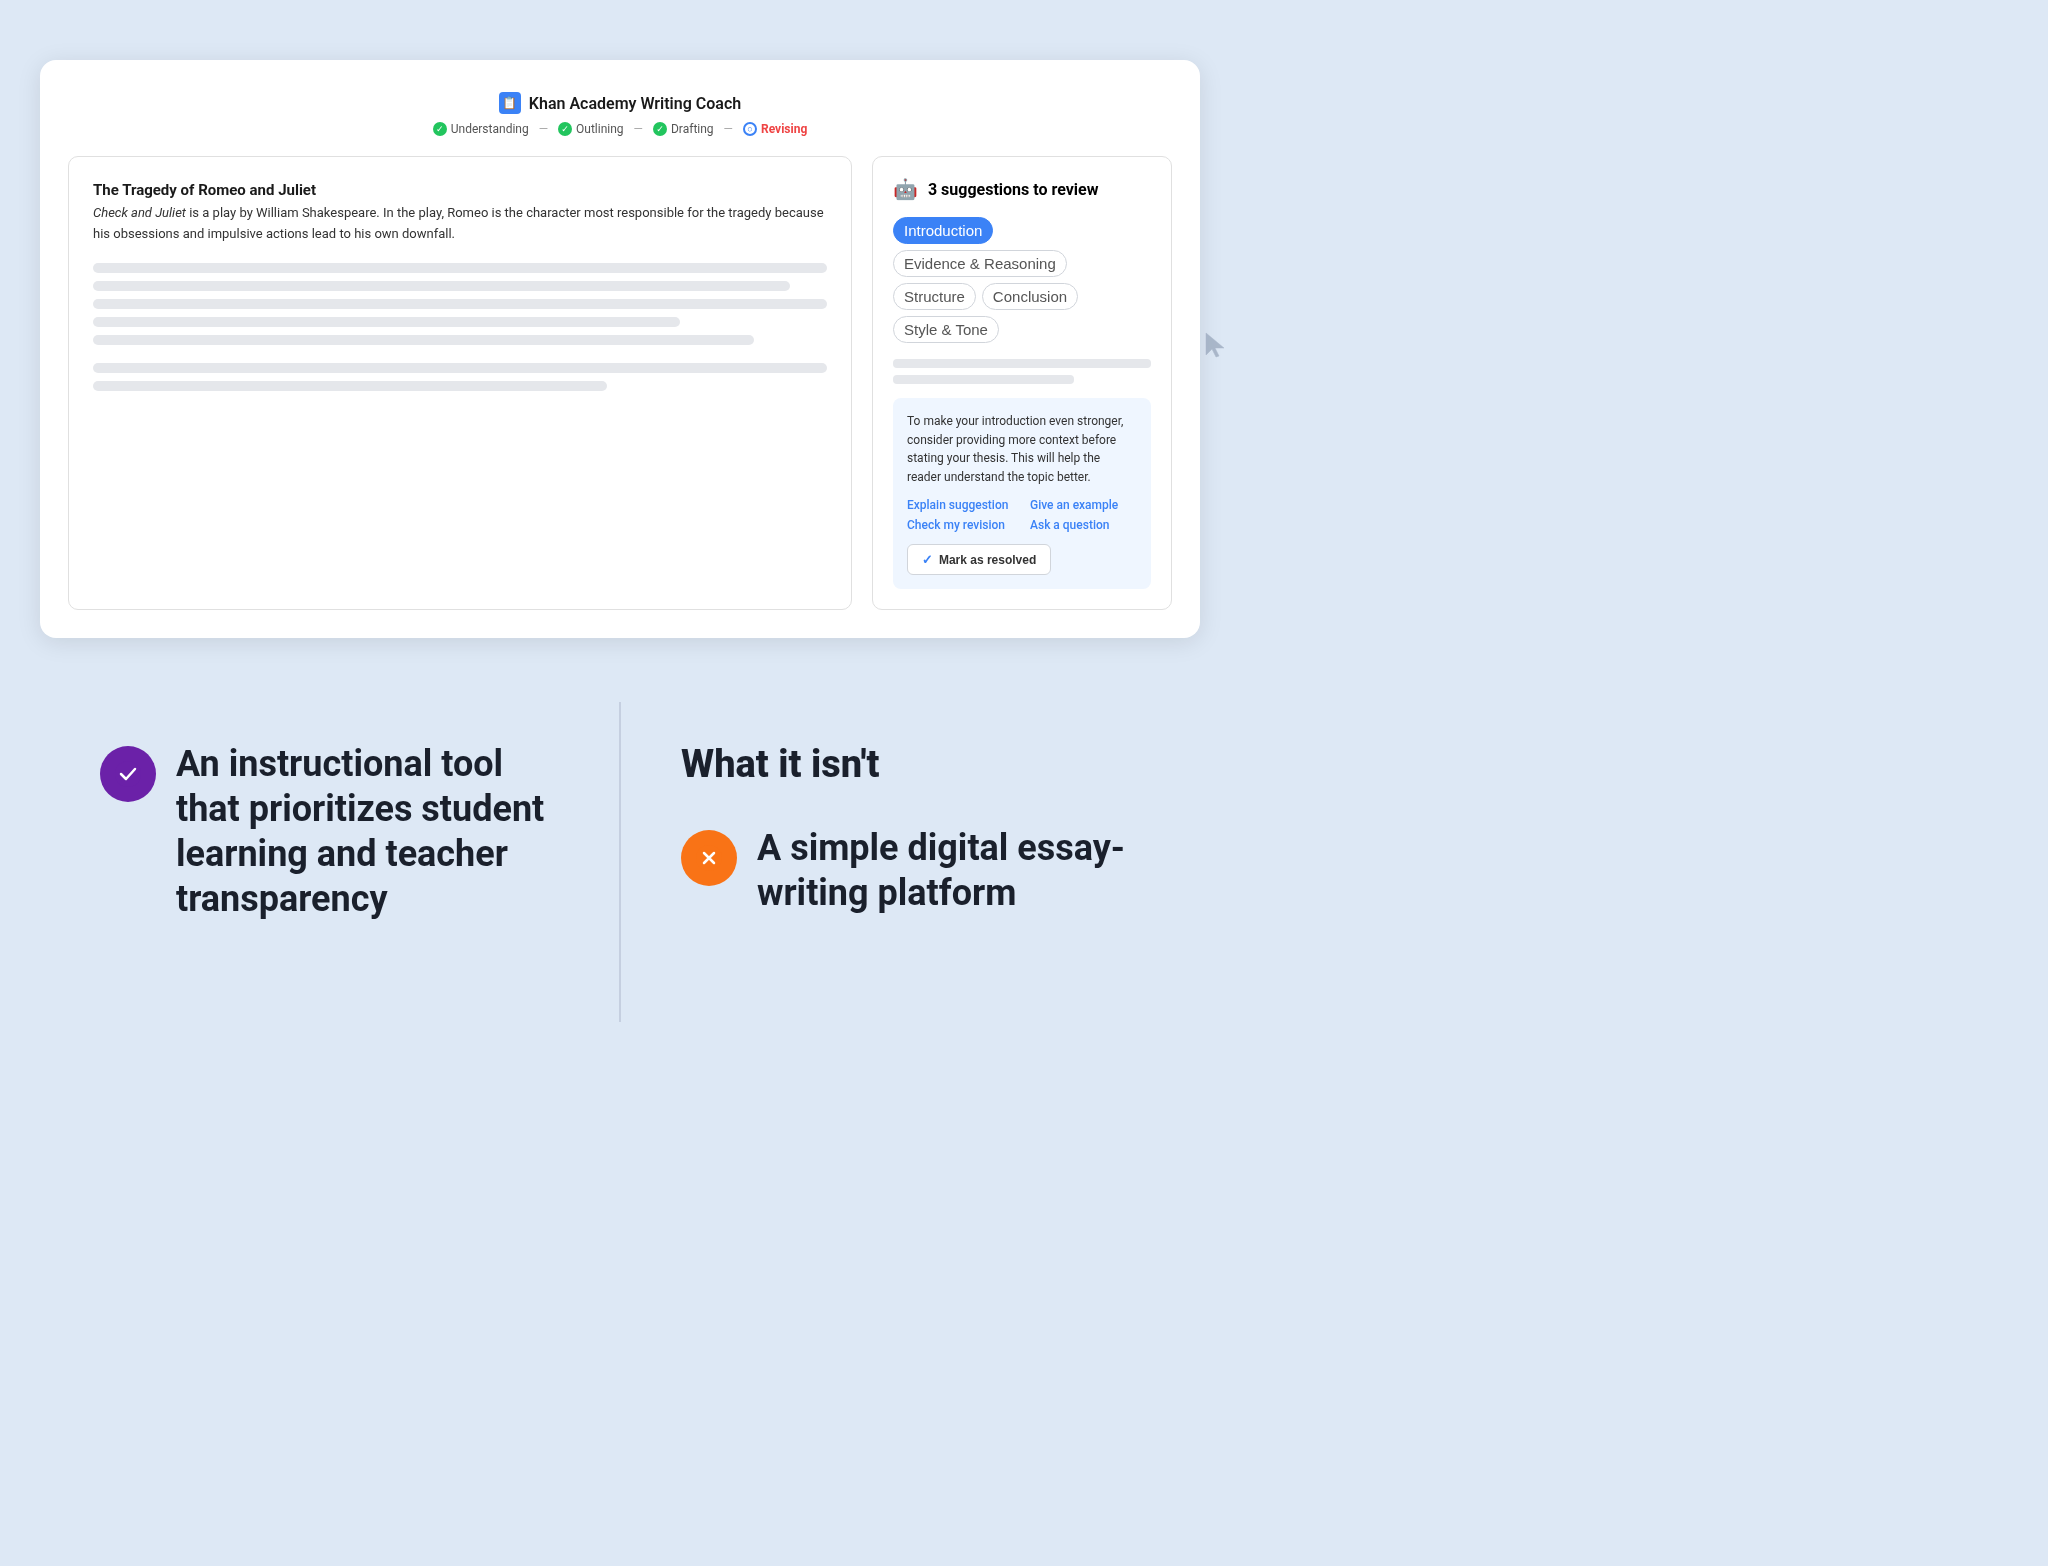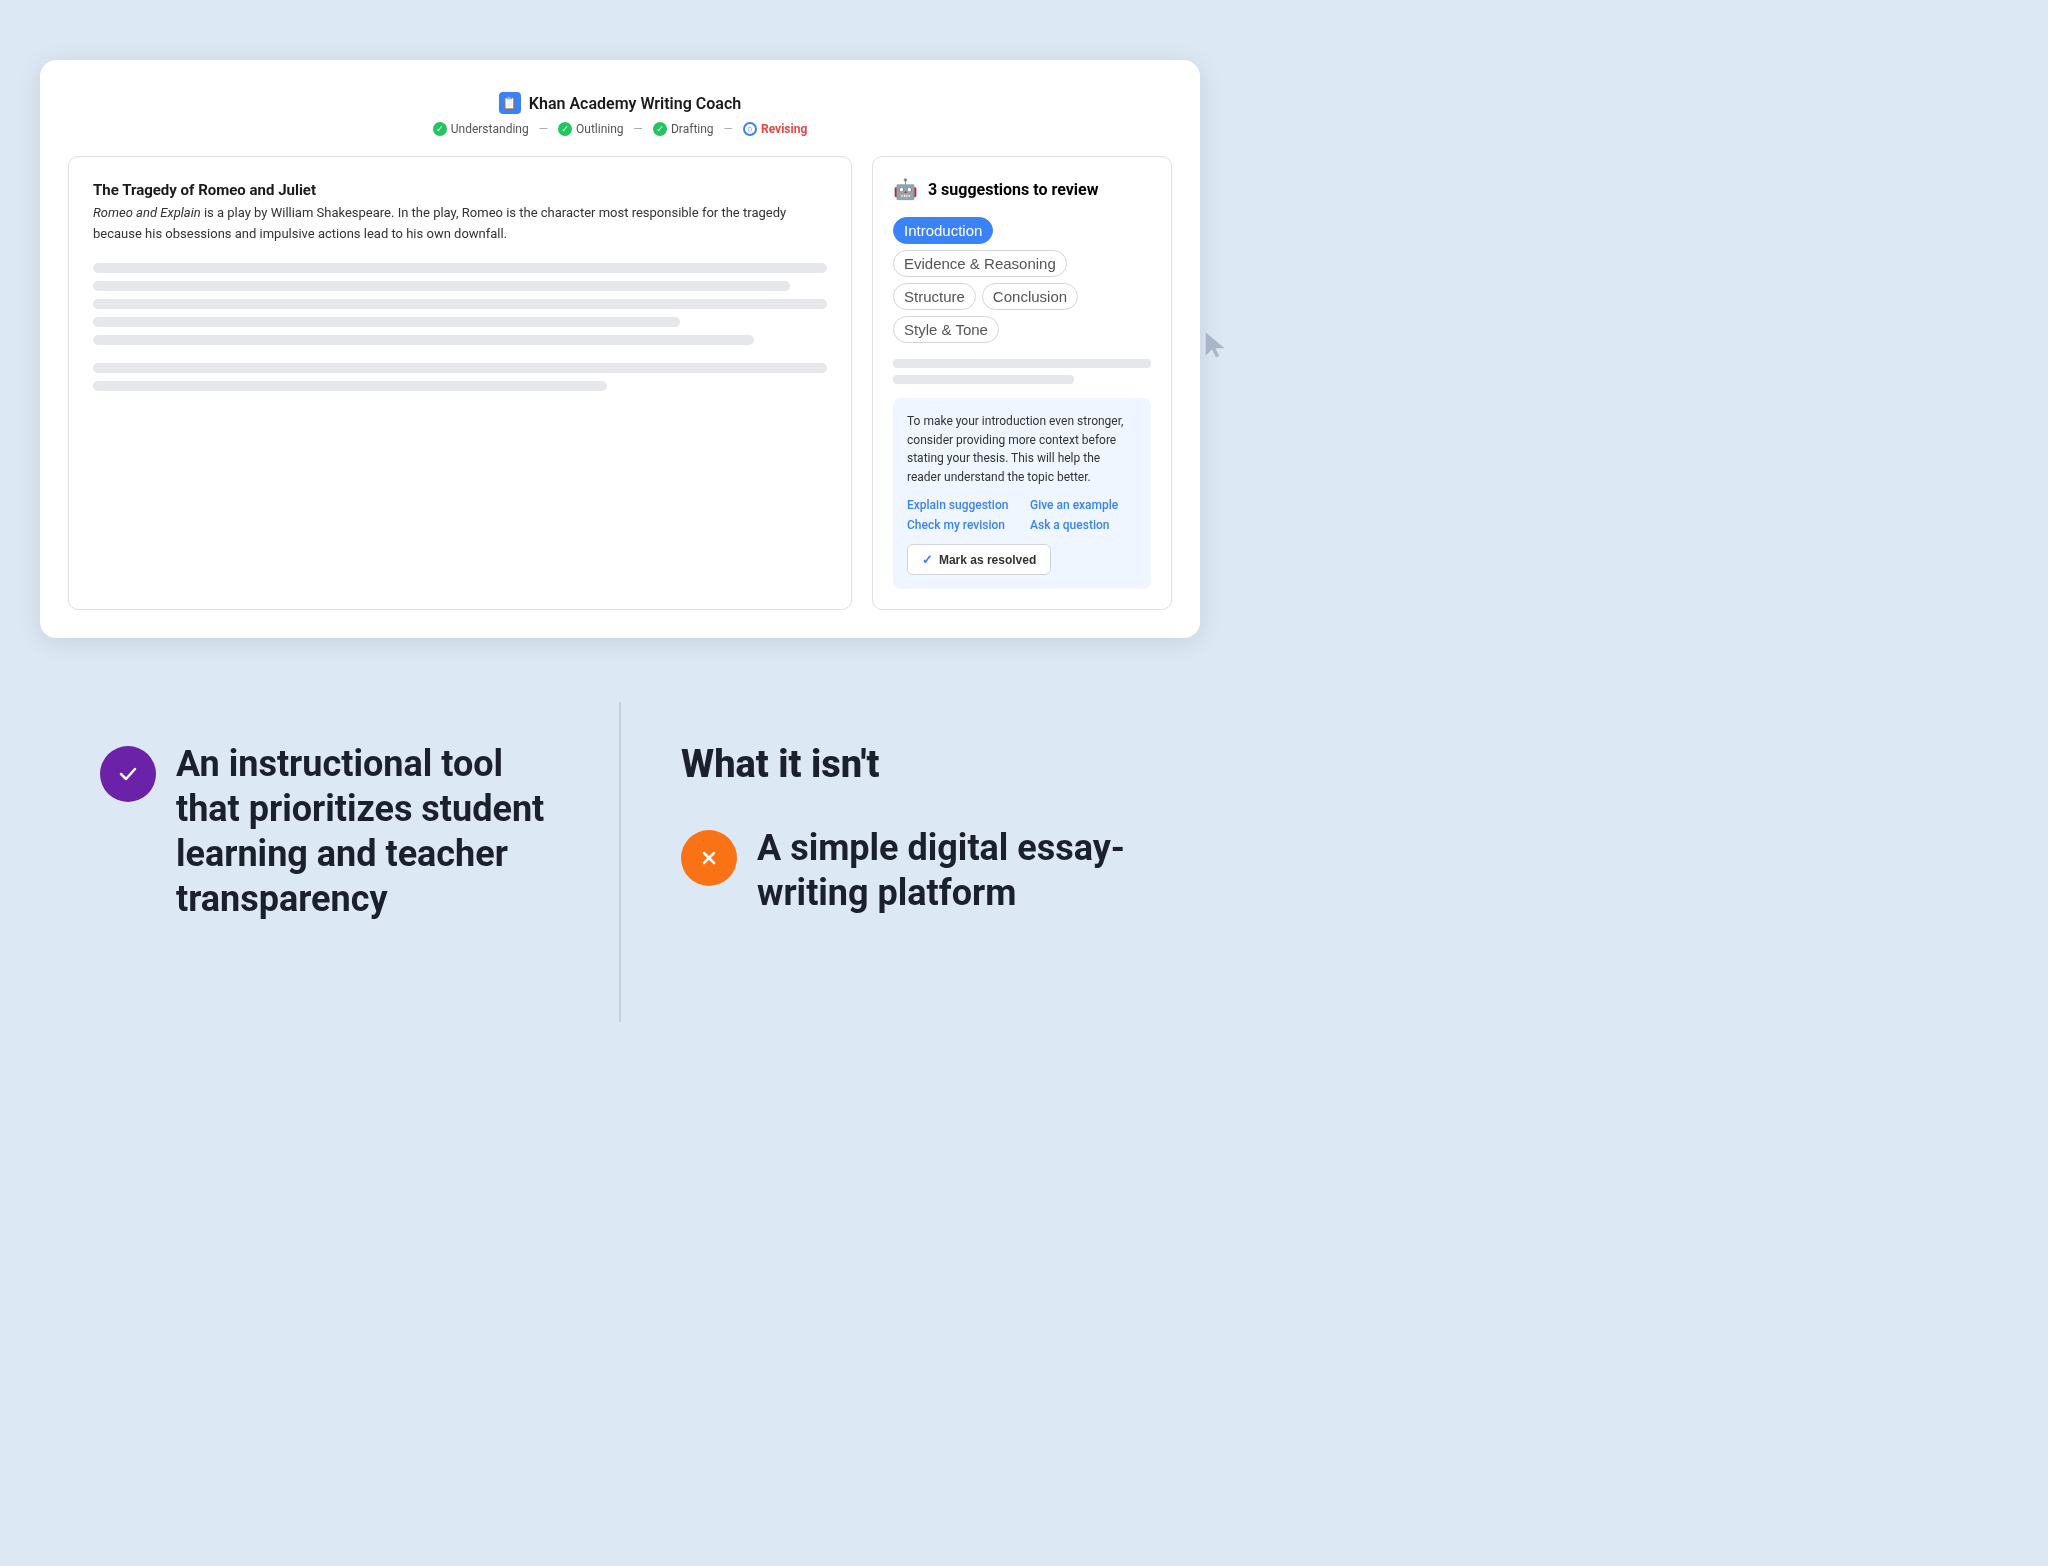--- a/index.html
+++ b/index.html
@@ -318,21 +318,21 @@
         <span class="step-label active">Revising</span>
       </div>
     </div>
   </div>
 
   <div class="content-area">
 
     <div class="essay-panel">
       <div class="essay-title">The Tragedy of Romeo and Juliet</div>
       <p class="essay-body">
-        <em>Romeo and Explain </em>
+        <em>Check and Juliet </em>
         <span>is a play by William Shakespeare. In the play, Romeo is the character most responsible for the tragedy because his obsessions and impulsive actions lead to his own downfall.</span>
       </p>
       <div class="skeleton-group">
         <div class="skeleton-line w100"></div>
         <div class="skeleton-line w95"></div>
         <div class="skeleton-line w100"></div>
         <div class="skeleton-line w80"></div>
         <div class="skeleton-line w90"></div>
       </div>
       <div class="skeleton-group">

